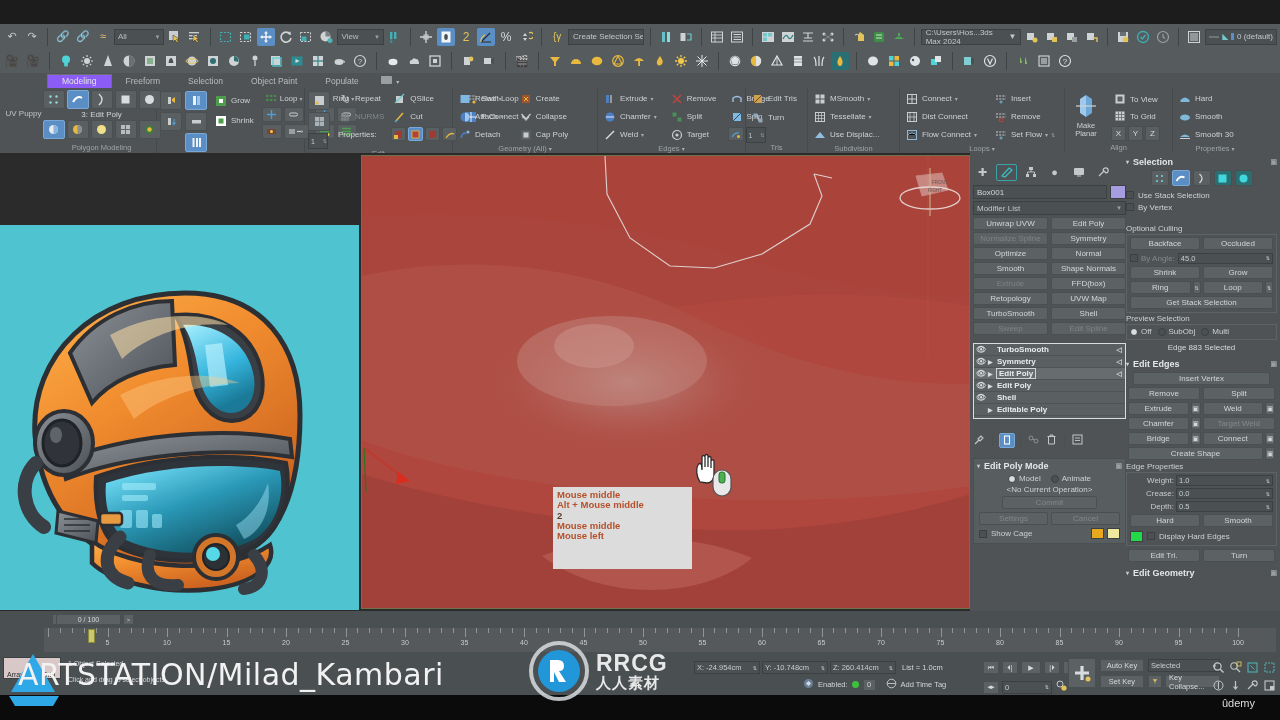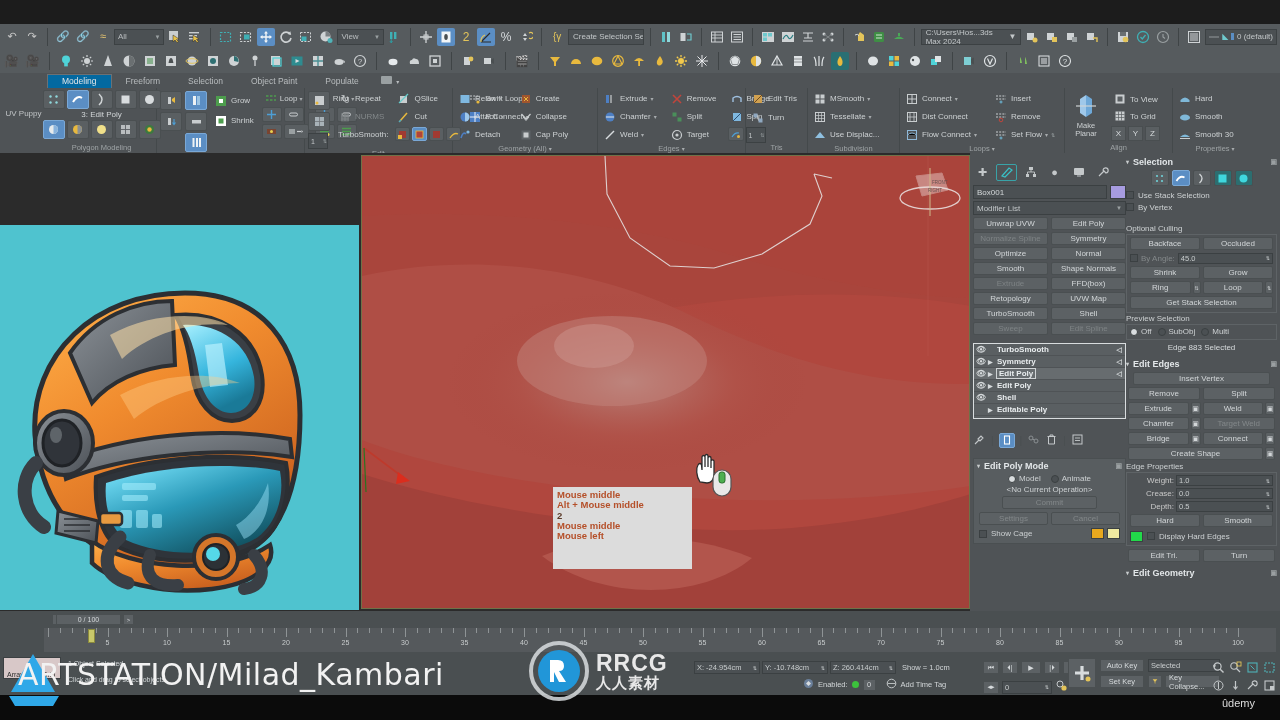--- a/index.html
+++ b/index.html
@@ -41,21 +41,21 @@
 
   
   #ribbon { position:absolute; left:0; top:73px; width:1280px; height:80px;
      background:#4f5356; }
   #uvpuppy { position:absolute; left:0; top:73px; width:47px; height:80px;
      background:#4f5356; font-size:8px; color:#c0c4c6;
      display:flex; align-items:center; justify-content:center; }
   #ribbonTabs { position:absolute; left:47px; top:73px; height:15px; width:1233px;
      display:flex; align-items:flex-end; font-size:8.5px; }
   .rtab { padding:1px 14px 2px; color:#b9bdbf; }
-  .rtab.active { background:#0369a1; color:#e2e6e8; border-top:1px solid #6c7174;
+  .rtab.active { background:#8b5cf6; color:#e2e6e8; border-top:1px solid #6c7174;
      border-left:1px solid #6c7174; border-right:1px solid #6c7174; }
   #ribbonBody { position:absolute; left:47px; top:88px; width:1233px; height:65px;
      display:flex; align-items:stretch; }
   .rgroup { display:flex; flex-direction:column; border-right:1px solid #44494b;
      padding:1px 3px 0; }
   .rgroup .rows { flex:1; display:flex; align-items:flex-start; gap:3px; padding-top:1px;}
   .rgroup .gtitle { height:11px; font-size:7.5px; color:#9ea3a5; text-align:center;
      display:flex; align-items:center; justify-content:center; gap:2px; }
   .rcol { display:flex; flex-direction:column; gap:2px; }
   .ritem { display:flex; align-items:center; gap:3px; font-size:8px; color:#cdd1d3;
@@ -948,21 +948,21 @@
         <div class="rcol" style="gap:1px;margin-left:3px">
           <div class="ritem">
             <span class="gl">↻</span>
             <span>Repeat</span>
           </div>
           <div class="ritem dim">
             <span class="gl">▦</span>
             <span>NURMS</span>
           </div>
           <div class="ritem" style="gap:2px">
-            <span style="font-size:8px;color:#cdd1d3">TurboSmooth:</span>
+            <span style="font-size:8px;color:#cdd1d3">Properties:</span>
           </div>
         </div>
         <div class="rcol" style="gap:1px;margin-left:2px">
           <div class="ritem">
             <span class="gl">
                 <svg width="12" height="12" viewBox="0 0 12 12">
                   <rect x="2" y="3" width="7" height="7" fill="#c9cdcf"></rect>
                   <path d="M1 10 L10 1" stroke="#6cc" stroke-width="1.2"></path>
                 </svg>
               </span>
@@ -2016,21 +2016,21 @@
     <span class="coordf" style="width:66px">
       <span>Y:</span>
       <span>-10.748cm</span>
       <span style="margin-left:auto;font-size:5px">⇅</span>
     </span>
     <span class="coordf" style="width:66px">
       <span>Z:</span>
       <span>260.414cm</span>
       <span style="margin-left:auto;font-size:5px">⇅</span>
     </span>
-    <span style="font-size:7.5px;color:#d2d6d8;margin-left:4px">Show = 1.0cm</span>
+    <span style="font-size:7.5px;color:#d2d6d8;margin-left:4px">List = 1.0cm</span>
   </div>
 
   <div style="position:absolute;left:803px;top:678px;display:flex;gap:4px;align-items:center;font-size:7.5px;color:#d2d6d8">
     <span>
       <svg width="11" height="11" viewBox="0 0 11 11">
           <circle cx="5.5" cy="5.5" r="4.5" fill="#6a7f9a"></circle>
           <path d="M3 5.5 L5.5 3 L8 5.5 L5.5 8 Z" fill="#d8dcde"></path>
         </svg>
     </span>
     <span>Enabled:</span>

